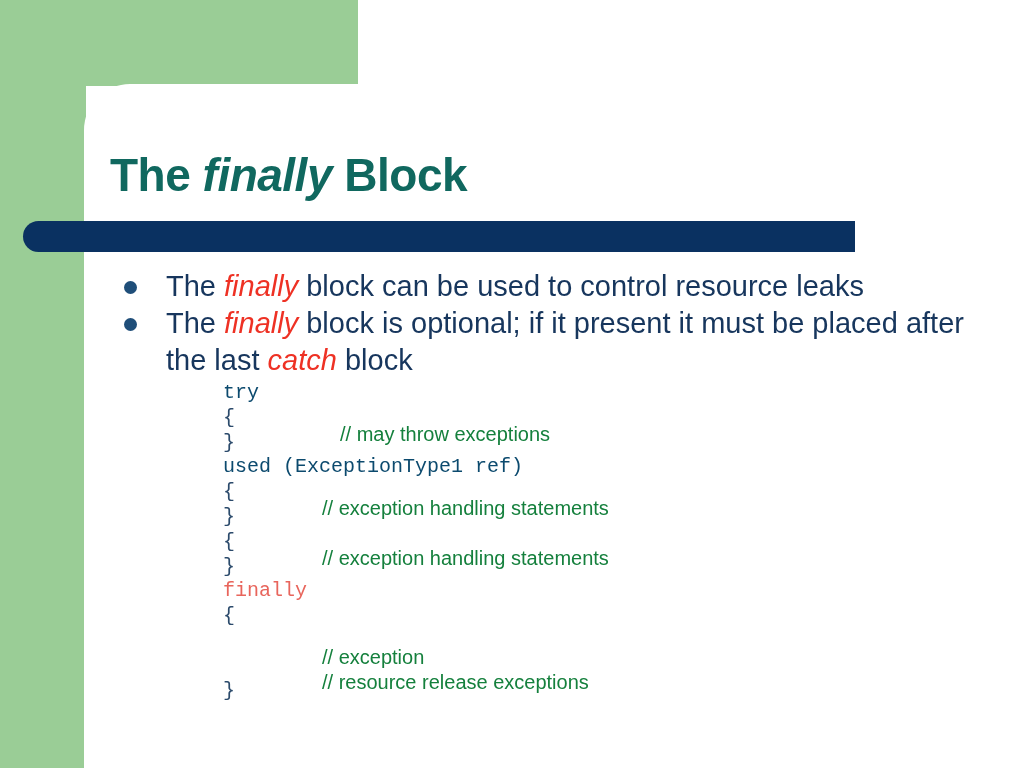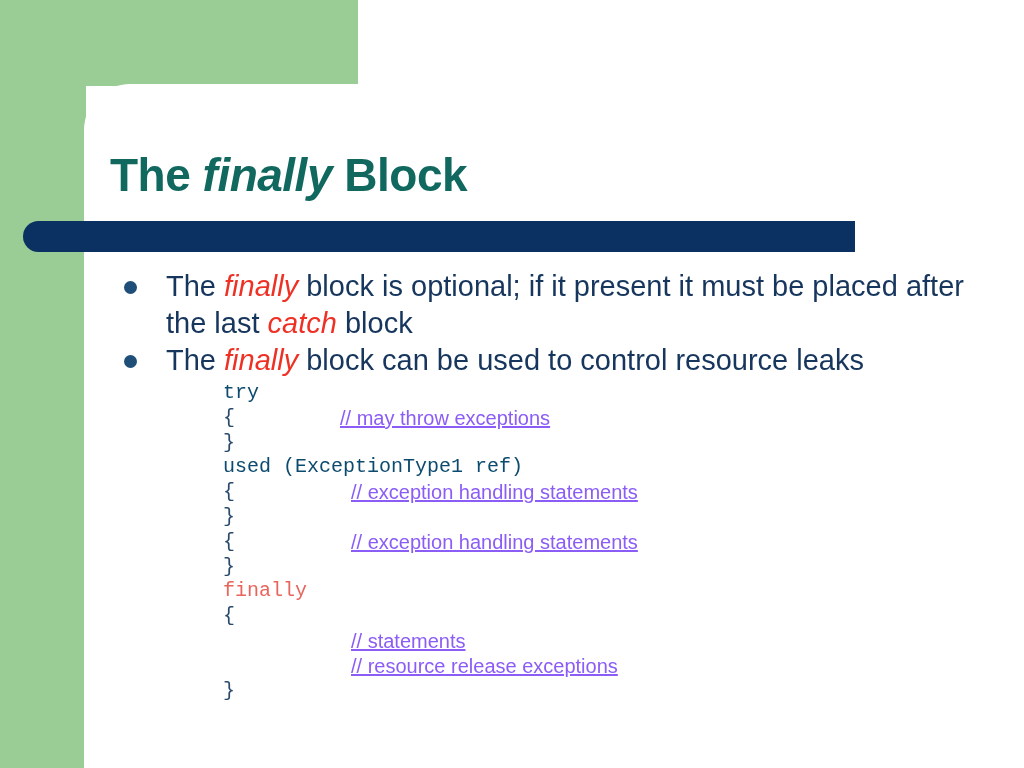--- a/index.html
+++ b/index.html
@@ -117,59 +117,58 @@
     color: #0c4a6e;
   }
   .code-tok.brace {
     color: #2b4a6b;
   }
   .code-tok.final {
     color: #e8655c;
   }
   .comment {
     position: absolute;
-    top: 0;
+    top: 16px;
     font-family: "Liberation Sans", sans-serif;
     font-size: 20px;
-    color: #8b5cf6;
+    color: #15803d;
     white-space: pre;
-    text-decoration: underline;
   }
   .comment.i1 { left: 117px; }
-  .comment.i2 { left: 99px; margin-left: 29px; }
+  .comment.i2 { left: 99px; }
 </style>
 </head>
 <body>
 
 <div id="slide">
 
   <div class="green-top"></div>
   <div class="green-left"></div>
   <div class="white-card"></div>
 
   <div class="title">
     <span>The </span><span class="kw">finally</span><span> Block</span>
   </div>
 
   <div class="rule-bar"></div>
 
   <div class="bullets" id="bullet-list">
+      <div class="bullet-row"><span class="bullet-dot"></span><span>The </span><span class="kw-red">finally</span><span> block can be used to control resource leaks</span></div>
       <div class="bullet-row"><span class="bullet-dot"></span><span>The </span><span class="kw-red">finally</span><span> block is optional; if it present it must be placed after the last </span><span class="kw-red">catch</span><span> block</span></div>
-      <div class="bullet-row"><span class="bullet-dot"></span><span>The </span><span class="kw-red">finally</span><span> block can be used to control resource leaks</span></div>
     </div>
 
   <div class="code-block" id="code-block">
       <div class="code-line"><span class="code-tok">try</span></div>
       <div class="code-line"><span class="code-tok brace">{</span><span class="comment i1">// may throw exceptions</span></div>
       <div class="code-line"><span class="code-tok brace">}</span></div>
       <div class="code-line"><span class="code-tok">used (ExceptionType1 ref)</span></div>
       <div class="code-line"><span class="code-tok brace">{</span><span class="comment i2">// exception handling statements</span></div>
       <div class="code-line"><span class="code-tok brace">}</span></div>
       <div class="code-line"><span class="code-tok brace">{</span><span class="comment i2">// exception handling statements</span></div>
       <div class="code-line"><span class="code-tok brace">}</span></div>
       <div class="code-line"><span class="code-tok final">finally</span></div>
       <div class="code-line"><span class="code-tok brace">{</span></div>
-      <div class="code-line"><span class="code-tok"></span><span class="comment i2">// statements</span></div>
+      <div class="code-line"><span class="code-tok"></span><span class="comment i2">// exception</span></div>
       <div class="code-line"><span class="code-tok"></span><span class="comment i2">// resource release exceptions</span></div>
       <div class="code-line"><span class="code-tok brace">}</span></div>
     </div>
 
 </div>
 
 </body></html>

